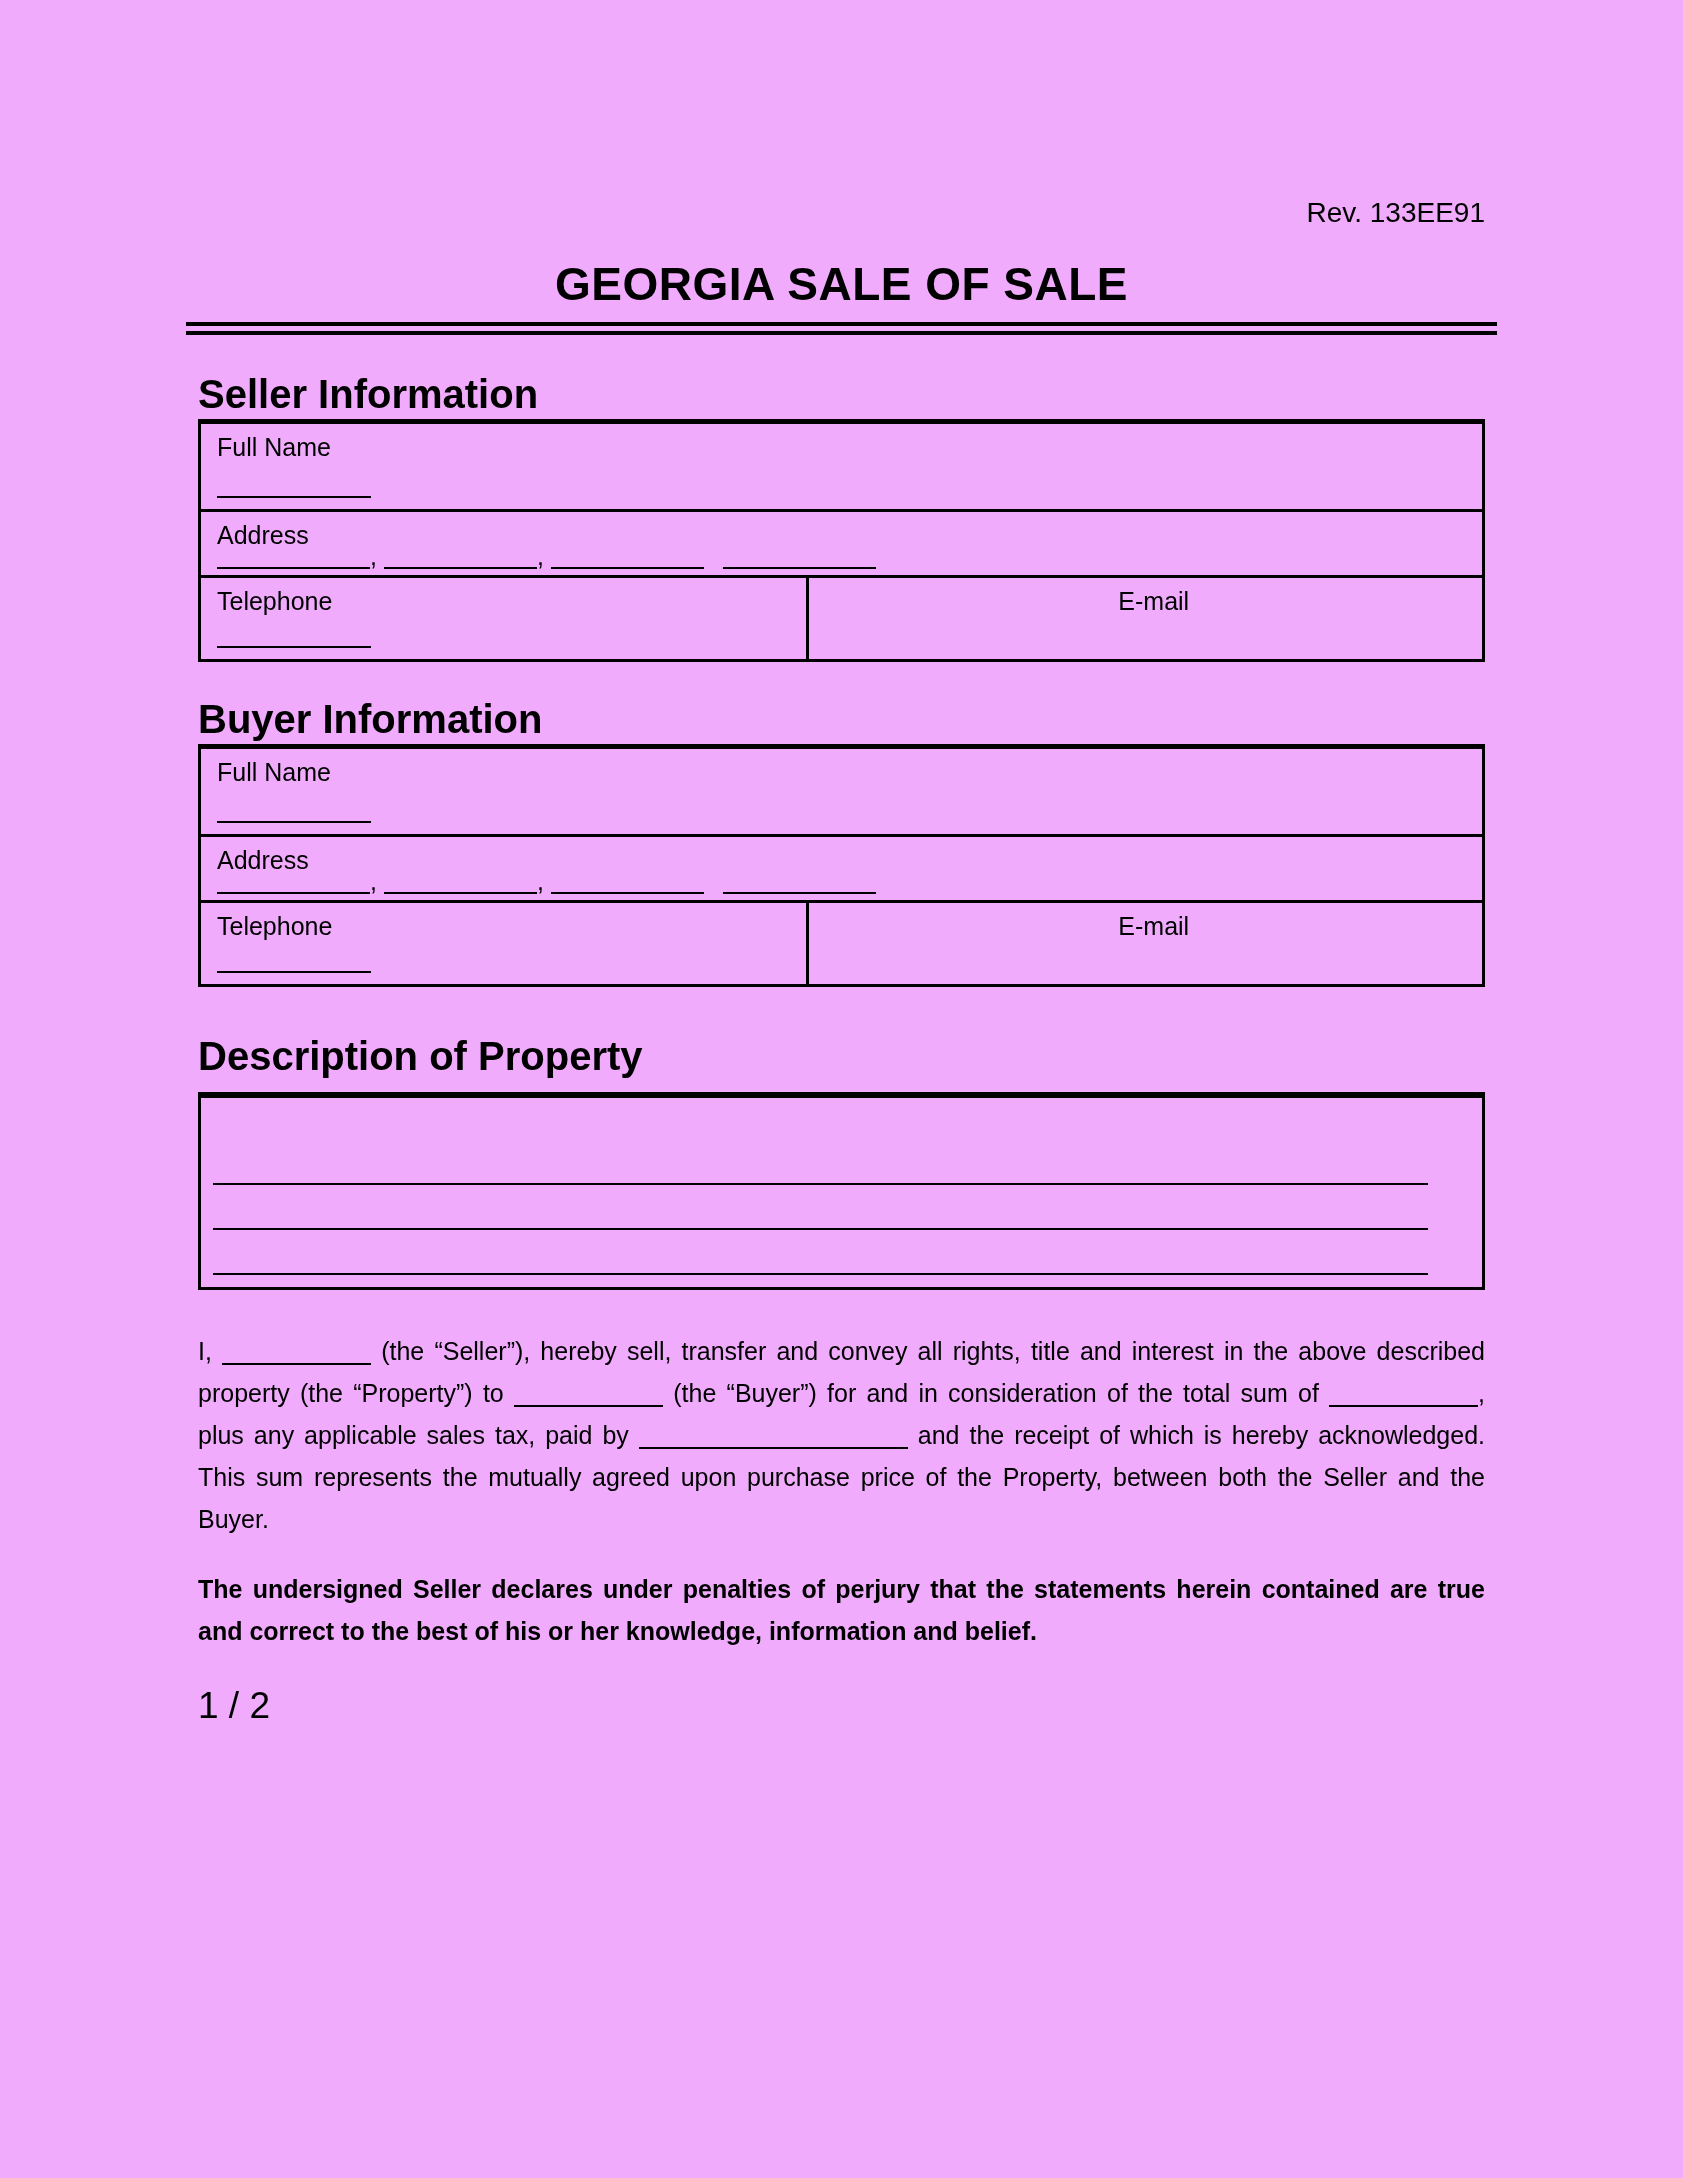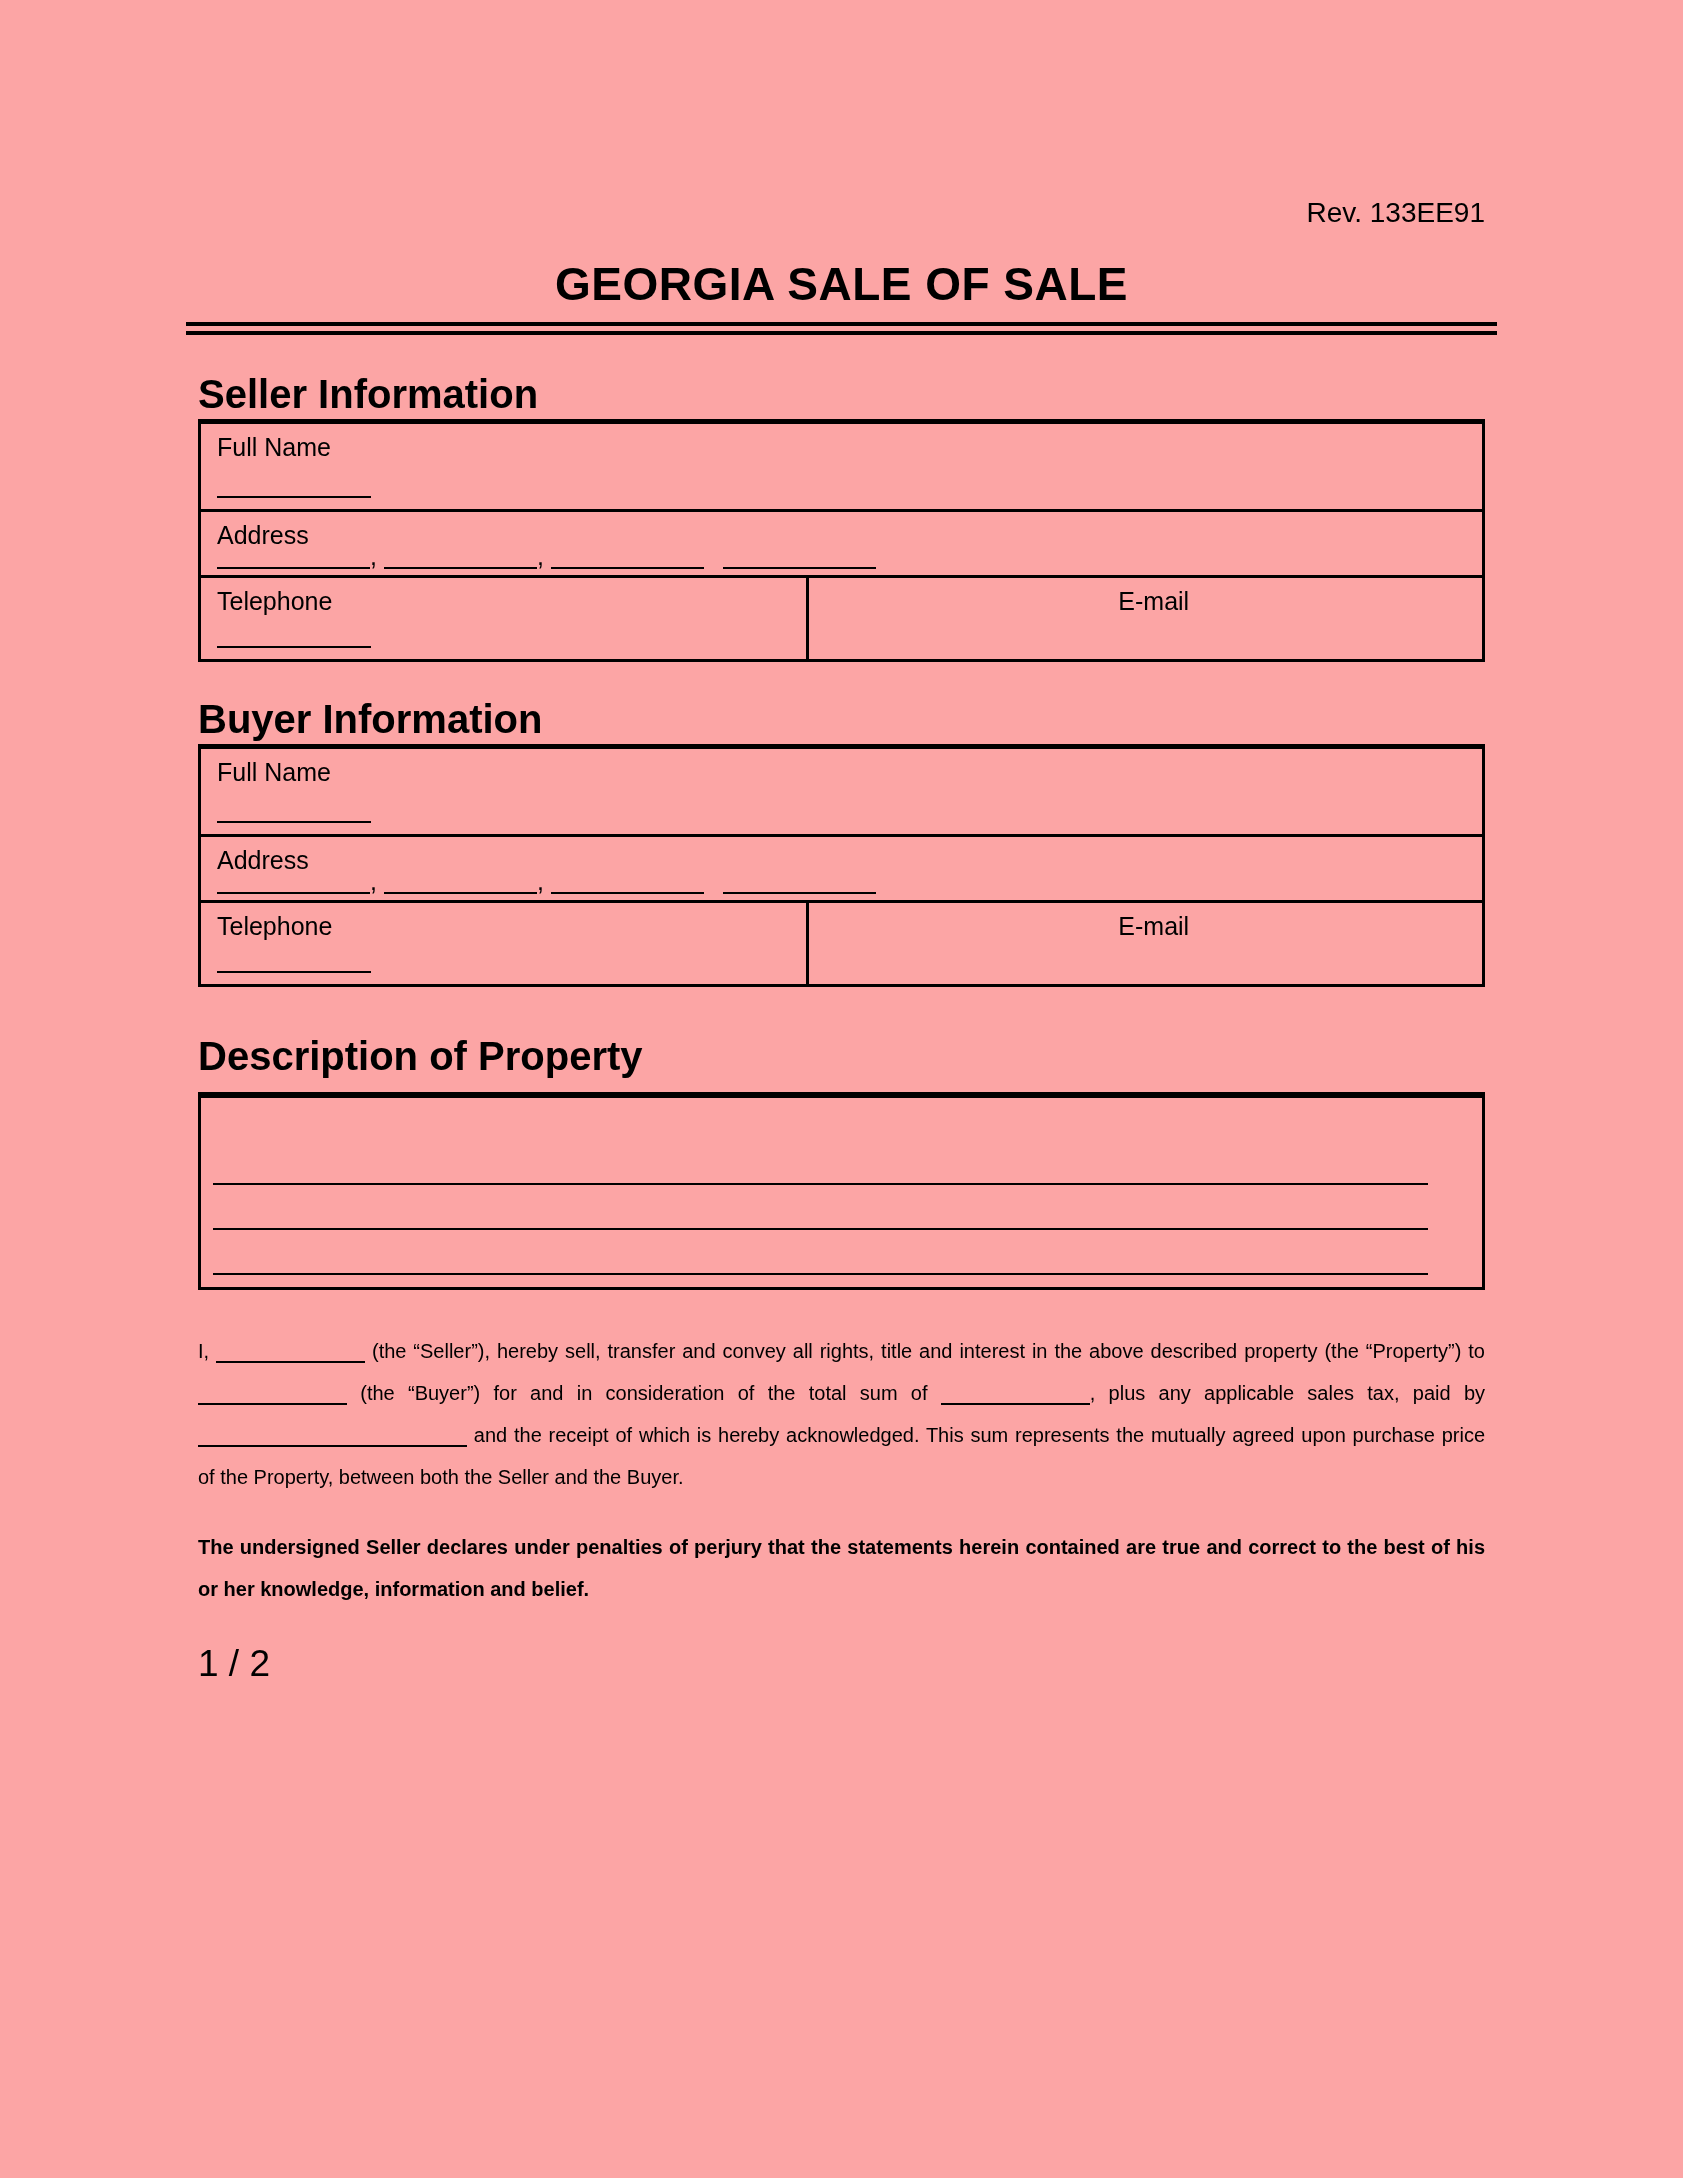--- a/index.html
+++ b/index.html
@@ -1,19 +1,19 @@
 <!DOCTYPE html>
 <html><head>
 <meta charset="utf-8">
 <style>
   html, body { margin: 0; padding: 0; background: #ffffff; }
   .page {
     position: relative;
     width: 1683px; height: 2178px;
-    background: #fca5a5;
+    background: #f0abfc;
     color: #000000;
     font-family: "Liberation Sans", sans-serif;
     box-sizing: border-box;
     padding: 198px 198px 0 198px;
     overflow: hidden;
   }
   .rev-label {
     text-align: right;
     font-size: 28px;
     line-height: 30px;
@@ -86,21 +86,21 @@
     height: 198px;
     box-sizing: border-box;
     border: 3px solid #000;
     border-top-width: 6px;
     padding: 0 54px 0 12px;
   }
   .desc-line { height: 0; border-bottom: 2px solid #000; }
   .desc-line.l1 { margin-top: 85px; }
   .desc-line.l2, .desc-line.l3 { margin-top: 43px; }
   .para {
-    font-size: 20px;
+    font-size: 25px;
     line-height: 42px;
     text-align: justify;
     margin: 30px 0 0 0;
   }
   .para.first { margin-top: 40px; }
   .para.bold { font-weight: bold; margin-top: 28px; }
   .para.last { margin-top: 28px; }
   .pblank {
     display: inline-block;
     width: 149px; height: 1em;

